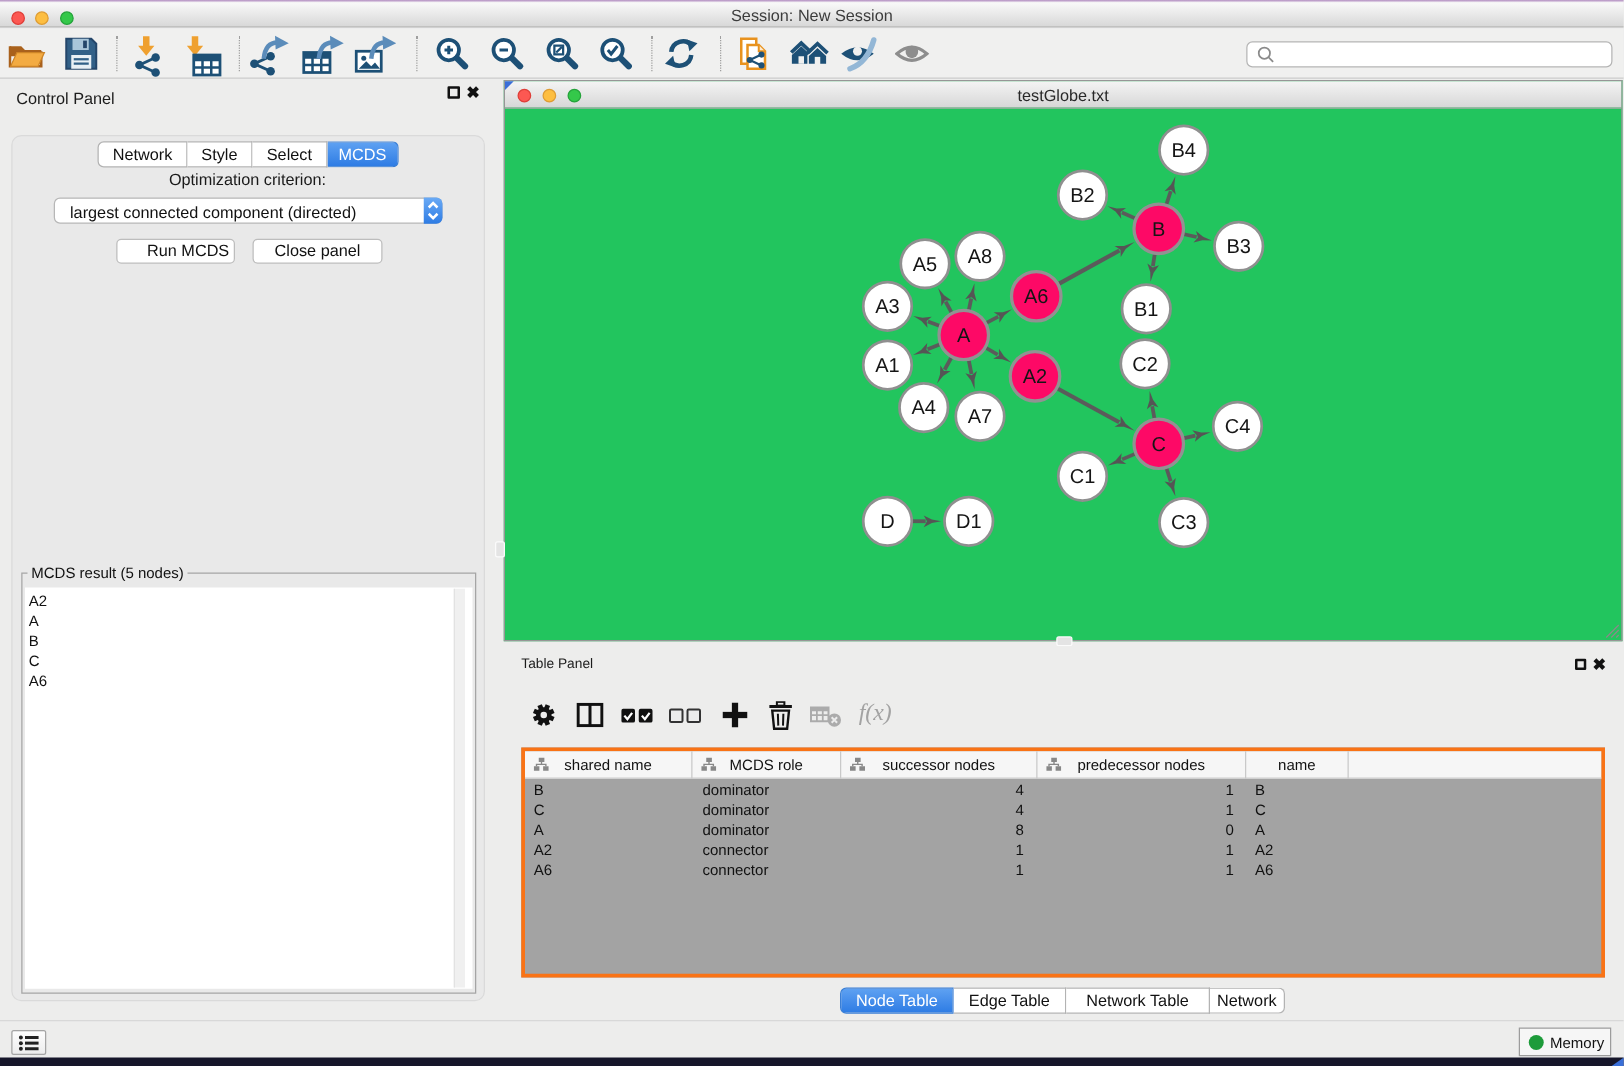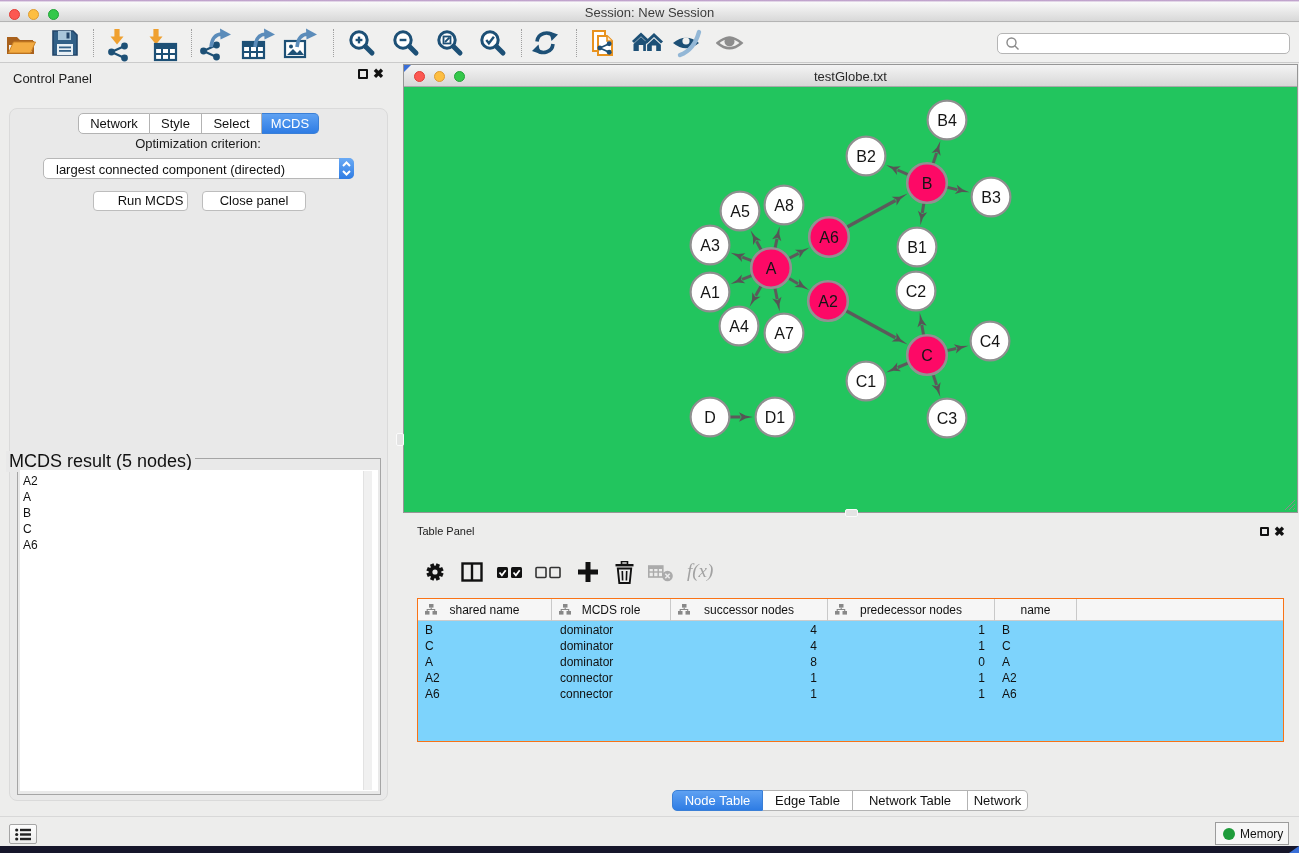--- a/index.html
+++ b/index.html
@@ -37,21 +37,21 @@
 #opt-label { left:0; top:136px; width:396px; text-align:center; font-size:13px; color:#1a1a1a; }
 #cp-select { left:43px; top:158px; width:311px; height:21px; background:#fff; border:1px solid #b7b7b7; border-radius:5px; }
 #cp-select .txt { position:absolute; left:12px; top:3px; font-size:13px; color:#111; }
 #cp-select .step { position:absolute; right:-1px; top:-1px; width:15px; height:21px; border-radius:0 5px 5px 0;
   background:linear-gradient(#6aaaf5,#2e7ce4); }
 .btn { background:#fff; border:1px solid #bdbdbd; border-radius:4px; font-size:13px; color:#111;
   text-align:center; line-height:18px; height:20px; }
 #btn-run { left:93px; top:191px; width:95px;padding-left:20px; }
 #btn-close { left:202px; top:191px; width:104px; }
 #fieldset { left:17px; top:458px; width:364px; height:337px; border:1px solid #a5a5a5; }
-#fieldset-legend { left:6px; top:451px; font-size:18px; color:#111; background:#e9e9e9; padding:0 3px; }
+#fieldset-legend { left:22px; top:451px; font-size:12px; color:#111; background:#e9e9e9; padding:0 3px; }
 #mcds-list { left:20px; top:470px; width:358px; height:321px; background:#fff; font-size:12px; color:#111; }
 #mcds-list .items { position:absolute; left:3px; top:3px; line-height:16px; }
 #mcds-scroll { position:absolute; right:6px; top:1px; width:9px; height:319px; background:#f0f0f0; border-left:1px solid #e2e2e2; }
 
 #netwin { left:403px; top:64px; width:895px; height:449px; background:#22c55e; border:1px solid #969696; }
 #net-titlebar { position:absolute; left:0; top:0; width:100%; height:22px;
   background:linear-gradient(#f4f4f4,#d7d7d7); border-bottom:1px solid #a9a9a9; }
 #net-titlebar .t1 { left:10px; background:#fc5852; border:0.5px solid #df3e38; top:6px; }
 #net-titlebar .t2 { left:30px; background:#fdbe41; border:0.5px solid #de9c33; top:6px; }
 #net-titlebar .t3 { left:50px; background:#34c84a; border:0.5px solid #24a33a; top:6px; }
@@ -59,21 +59,21 @@
 #net-corner { position:absolute; left:0; top:0; width:0; height:0; border-top:7px solid #3a6fd8; border-right:7px solid transparent; }
 #graph { position:absolute; left:0; top:22px; }
 #grip-right { position:absolute; right:1px; bottom:1px; width:12px; height:12px; }
 .splitgrip { background:#e4e4e4; border:1px solid #fbfbfb; border-radius:2px; }
 #grip-w { left:396px; top:433px; width:8px; height:13px; }
 #grip-s { left:845px; top:509px; width:13px; height:8px; }
 
 #tablepanel { left:403px; top:517px; width:896px; height:299px; background:#ededec; }
 #tp-title { left:417px; top:525px; font-size:11px; color:#1c1c1c; }
 #tp-toolbar-iconrow { left:417px; top:556px; height:34px; }
-#tbl { left:417px; top:598px; width:867px; height:144px; background:#7dd3fc; border:1px solid #f97316; }
+#tbl { left:417px; top:598px; width:867px; height:184px; background:#a3a3a3; border:3px solid #f97316; }
 #tbl-header { position:absolute; left:0; top:0; width:100%; height:22px; background:#f6f6f6; border-bottom:1px solid #cccccc; }
 .hcell { position:absolute; top:0; height:22px; border-right:1px solid #c9c9c9; font-size:12px; color:#111;
   text-align:center; line-height:22px; }
 .hicon { position:absolute; top:5px; }
 .trow { position:absolute; font-size:12px; color:#111; height:16px; line-height:16px; }
 .tc { position:absolute; }
 #bot-tabs { left:672px; top:790px; }
 
 #statusbar { left:0; top:816px; width:1299px; height:30px; background:#ededec; border-top:1px solid #d8d8d8; }
 #list-btn { left:9px; top:824px; width:28px; height:20px; background:linear-gradient(#fdfdfd,#ededed);

